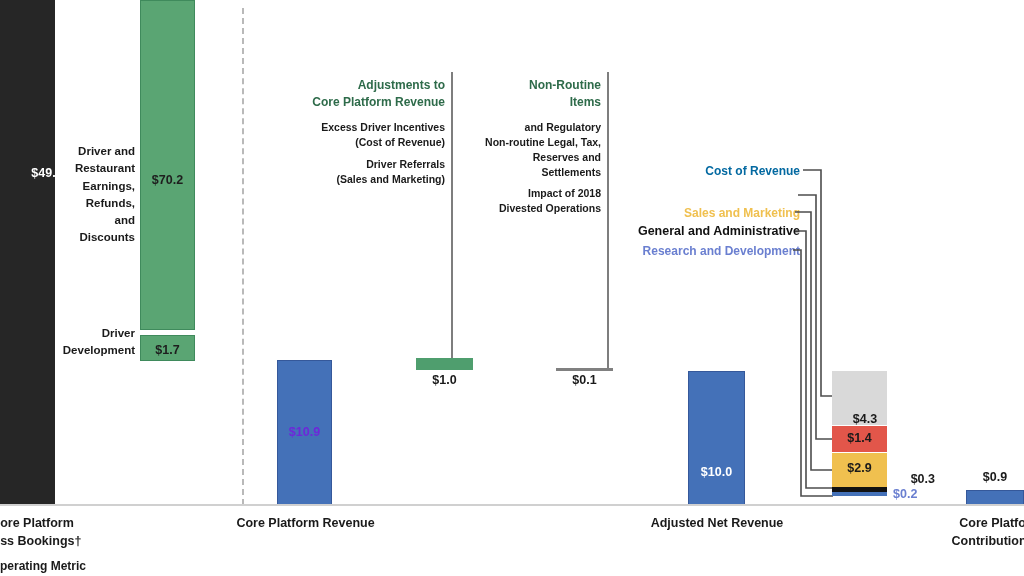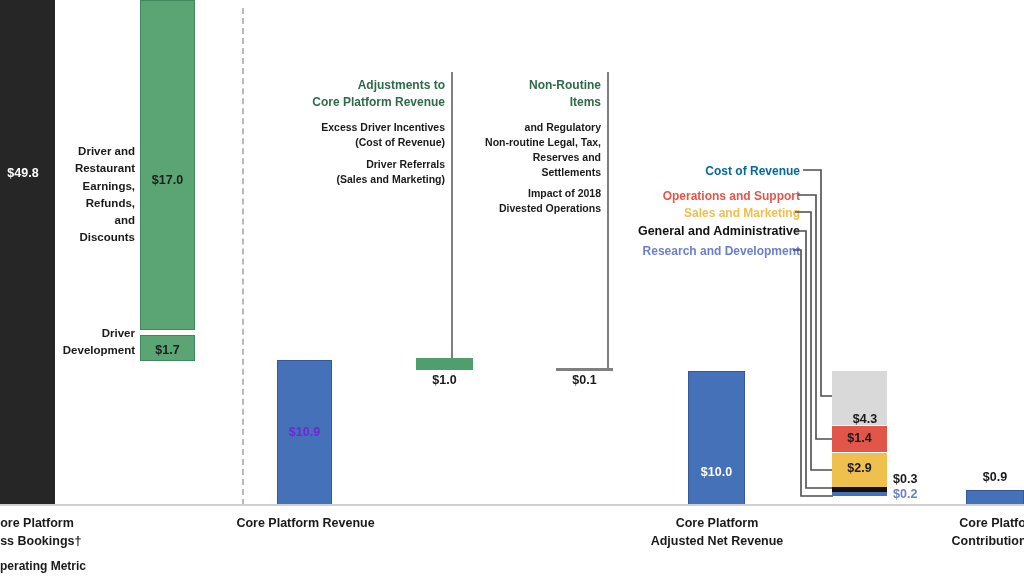--- a/index.html
+++ b/index.html
@@ -75,24 +75,24 @@
     white-space:nowrap;
   }
   svg.connectors{position:absolute;left:0;top:0;width:1024px;height:576px;pointer-events:none;}
 </style>
 </head>
 <body>
 
 <div id="chart">
 
   <div class="bar" style="left:0px;top:0px;width:55px;height:505px;background:#262626;"></div>
-  <div class="bar-label" style="left:0px;top:166px;width:46px;color:#ffffff;">$49.8</div>
+  <div class="bar-label" style="left:0px;top:166px;width:46px;color:#ffffff;padding-left:24px;">$49.8</div>
 
   <div class="bar" style="left:140px;top:0px;width:55px;height:330px;background:#5aa573;border:1px solid #3f8a5c;"></div>
-  <div class="bar-label" style="left:140px;top:173px;width:55px;color:#1e1e1e;">$17.0</div>
+  <div class="bar-label" style="left:140px;top:173px;width:55px;color:#1e1e1e;">$70.2</div>
 
   <div class="bar" style="left:140px;top:335px;width:55px;height:26px;background:#5aa573;border:1px solid #3f8a5c;"></div>
   <div class="bar-label" style="left:140px;top:343px;width:55px;color:#1e1e1e;">$1.7</div>
 
   <div class="side-label" style="left:0px;top:143px;width:135px;color:#1a1a1a;">
     <div>Driver and</div>
     <div>Restaurant</div>
     <div>Earnings,</div>
     <div>Refunds,</div>
     <div>and</div>
@@ -138,21 +138,20 @@
     <div class="grp-item">Divested Operations</div>
   </div>
 
   <div class="bar" style="left:556px;top:368px;width:57px;height:3px;background:#808080;"></div>
   <div class="bar-label" style="left:556px;top:373px;width:57px;color:#1a1a1a;">$0.1</div>
 
   <div class="bar" style="left:688px;top:371px;width:57px;height:134px;background:#4471b8;border:1px solid #35589a;"></div>
   <div class="bar-label" style="left:688px;top:431px;width:57px;color:#ffffff;margin-top:34px;">$10.0</div>
 
   <div class="legend-row" style="left:560px;top:164px;width:240px;color:#0369a1;">Cost of Revenue</div>
-  <div class="legend-row" style="left:560px;top:189px;width:240px;color:#e2564a;">Operations  and Support</div>
   <div class="legend-row" style="left:560px;top:206px;width:240px;color:#f0c04f;">Sales and Marketing</div>
   <div class="legend-row" style="left:550px;top:224px;width:250px;color:#111111;font-size:12.5px;">General and Administrative</div>
   <div class="legend-row" style="left:550px;top:244px;width:250px;color:#6a7fd0;">Research and Development</div>
 
   <svg class="connectors" viewBox="0 0 1024 576" preserveAspectRatio="none">
     <g fill="none" stroke="#4d4d4d" stroke-width="1.6">
 
       <path d="M803,170 L821,170 L821,396 L833,396"></path>
 
       <path d="M798,195 L816,195 L816,439 L833,439"></path>
@@ -168,41 +167,40 @@
   <div class="bar" style="left:832px;top:371px;width:55px;height:54px;background:#d9d9d9;"></div>
   <div class="bar-label" style="left:832px;top:412px;width:66px;color:#1a1a1a;">$4.3</div>
 
   <div class="bar" style="left:832px;top:425px;width:55px;height:28px;background:#e2564a;border-top:1px solid #ffffff;border-bottom:1px solid #ffffff;"></div>
   <div class="bar-label" style="left:832px;top:431px;width:55px;color:#1a1a1a;">$1.4</div>
 
   <div class="bar" style="left:832px;top:453px;width:55px;height:34px;background:#f0c04f;"></div>
   <div class="bar-label" style="left:832px;top:461px;width:55px;color:#1a1a1a;">$2.9</div>
 
   <div class="bar" style="left:832px;top:487px;width:55px;height:5px;background:#111111;"></div>
-  <div class="bar-label" style="left:893px;top:472px;width:42px;color:#1a1a1a;text-align:left;">$0.3</div>
+  <div class="bar-label" style="left:893px;top:472px;width:42px;color:#1a1a1a;text-align:right;">$0.3</div>
 
   <div class="bar" style="left:832px;top:492px;width:55px;height:4px;background:#4471b8;"></div>
   <div class="bar-label" style="left:893px;top:487px;width:42px;color:#6a7fd0;text-align:left;">$0.2</div>
 
   <div class="bar" style="left:966px;top:490px;width:58px;height:15px;background:#4471b8;border:1px solid #35589a;"></div>
   <div class="bar-label" style="left:966px;top:470px;width:58px;color:#1a1a1a;">$0.9</div>
 
   <div class="axis-line" style="top:504px;"></div>
 
   <div class="cat-label" style="left:-28px;top:514px;width:130px;">
     <div>ore Platform</div>
     <div>oss Bookings†</div>
   </div>
 
   <div class="cat-label" style="left:228px;top:514px;width:155px;">
     <div>Core Platform Revenue</div>
   </div>
 
   <div class="cat-label" style="left:637px;top:514px;width:160px;">
-    <div>Core Platform</div>
 
     <div>Adjusted Net Revenue</div>
   </div>
 
   <div class="cat-label" style="left:930px;top:514px;width:130px;text-align:center;">
     <div>Core Platfor</div>
     <div>Contribution P</div>
   </div>
 
   <div class="footnote" style="left:0px;top:559px;">perating Metric</div>

